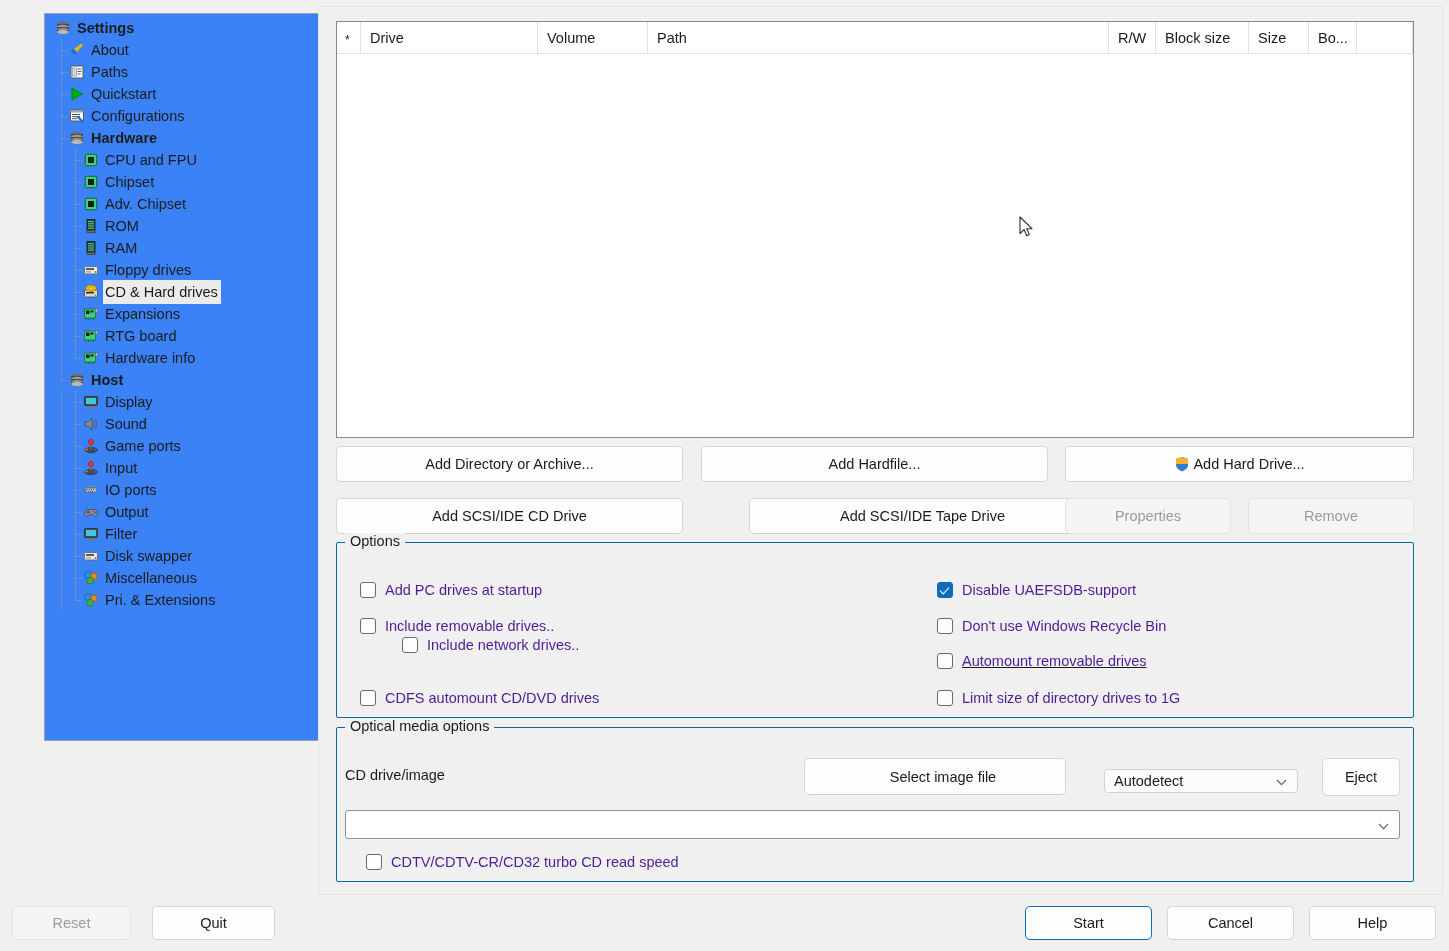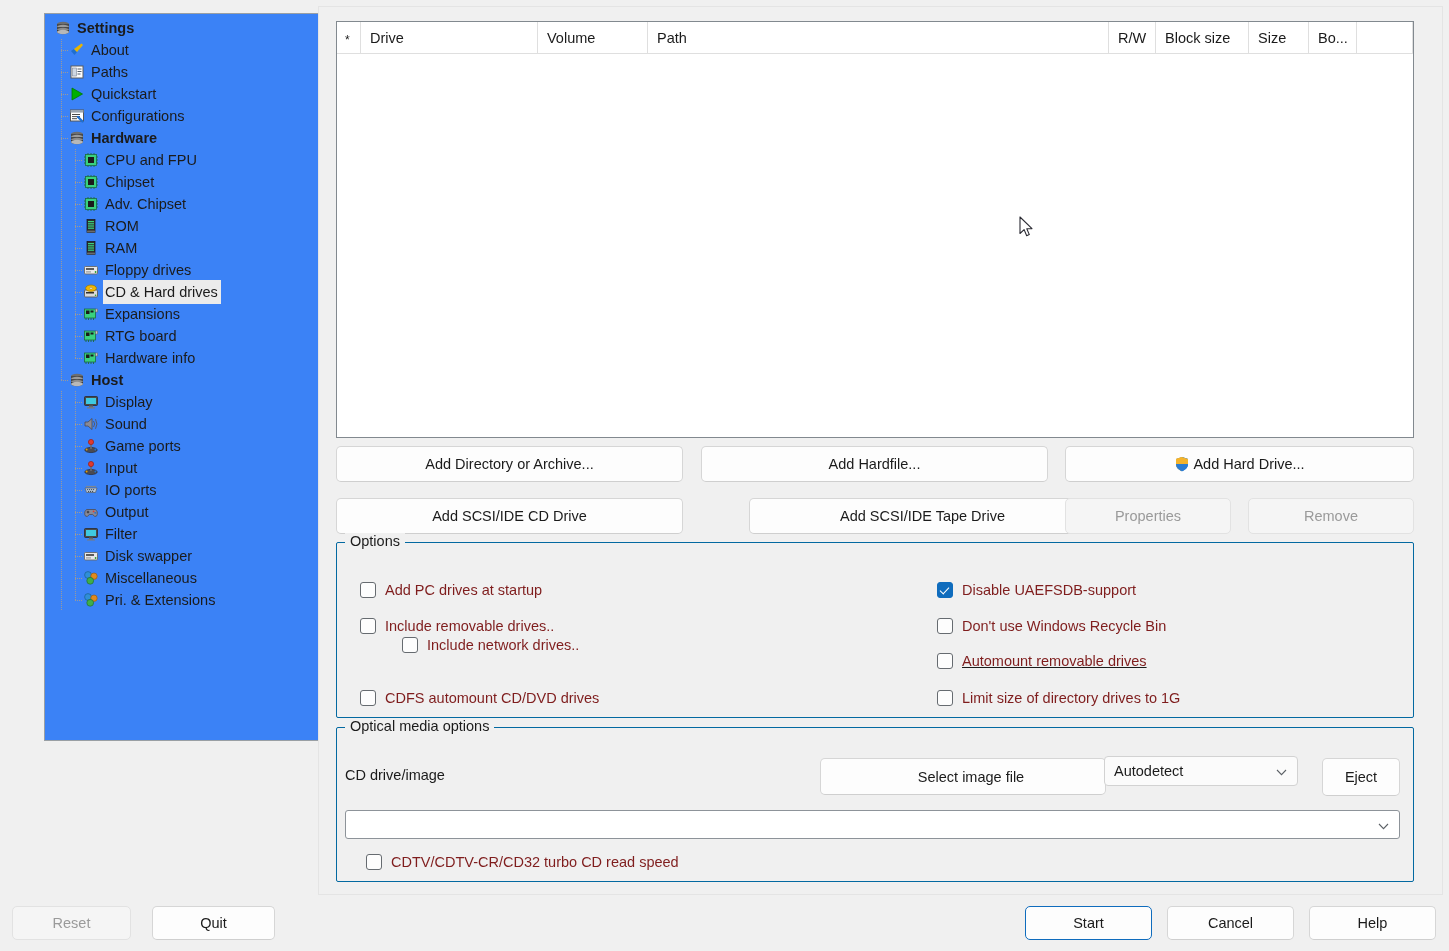--- a/index.html
+++ b/index.html
@@ -207,21 +207,21 @@
   }
   .cbox.checked::after {
     content: "";
     position: absolute;
     left: 4px; top: 1.5px;
     width: 4px; height: 8px;
     border: solid #ffffff;
     border-width: 0 1.8px 1.8px 0;
     transform: rotate(43deg);
   }
-  .cb-label { font-size: 14.5px; color: #7f1d1d; }
+  .cb-label { font-size: 14.5px; color: #4c1d95; }
 
   
   .combo {
     position: absolute;
     background: #fbfbfb;
     border: 1px solid #d2d2d2;
     border-radius: 4px;
     box-sizing: border-box;
     display: flex;
     align-items: center;
@@ -888,23 +888,23 @@
       <span class="cbox"></span>
       <span class="cb-label">Limit size of directory drives to 1G</span>
     </div>
   </div>
 
   <div class="groupbox" style="left:17px; top:720px; width:1078px; height:155px;">
     <div class="gb-title">Optical media options</div>
 
     <div class="static-label" style="left:8px; top:39px;">CD drive/image</div>
 
-    <button class="btn" style="left:483px; top:30px; width:286px; height:37px;padding-left:16px;">Select image file</button>
-
-    <div class="combo" style="left:767px; top:28px; width:194px; height:30px;">
+    <button class="btn" style="left:467px; top:30px; width:262px; height:37px;padding-left:16px;">Select image file</button>
+
+    <div class="combo" style="left:767px; top:41px; width:194px; height:24px;">
       <span>Autodetect</span>
       <span class="chev">
         <svg width="11" height="7" viewBox="0 0 11 7">
             <path d="M1 1 L5.5 5.6 L10 1" fill="none" stroke="#5c6166" stroke-width="1.1"></path>
           </svg>
       </span>
     </div>
 
     <button class="btn" style="left:985px; top:30px; width:78px; height:38px;">Eject</button>
 

